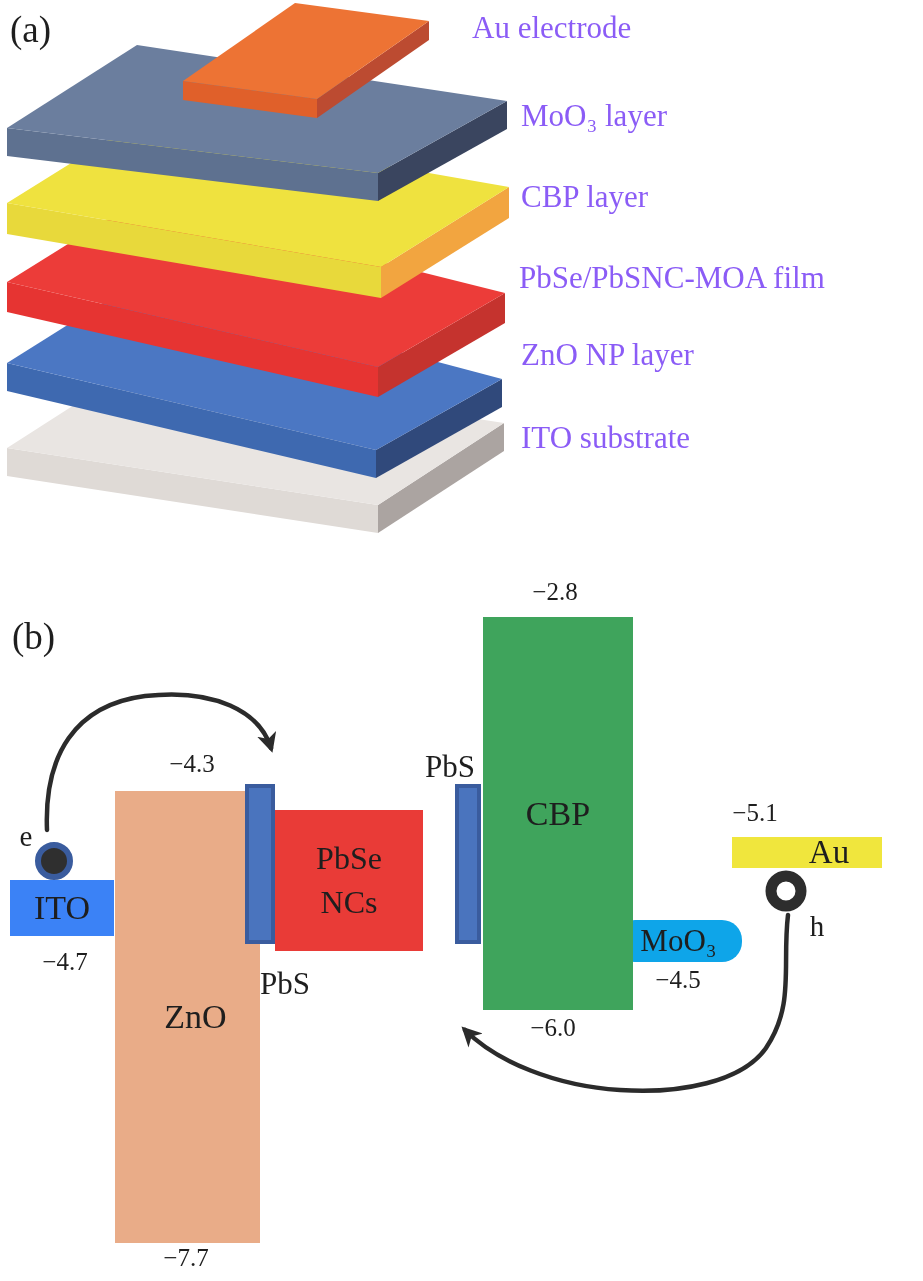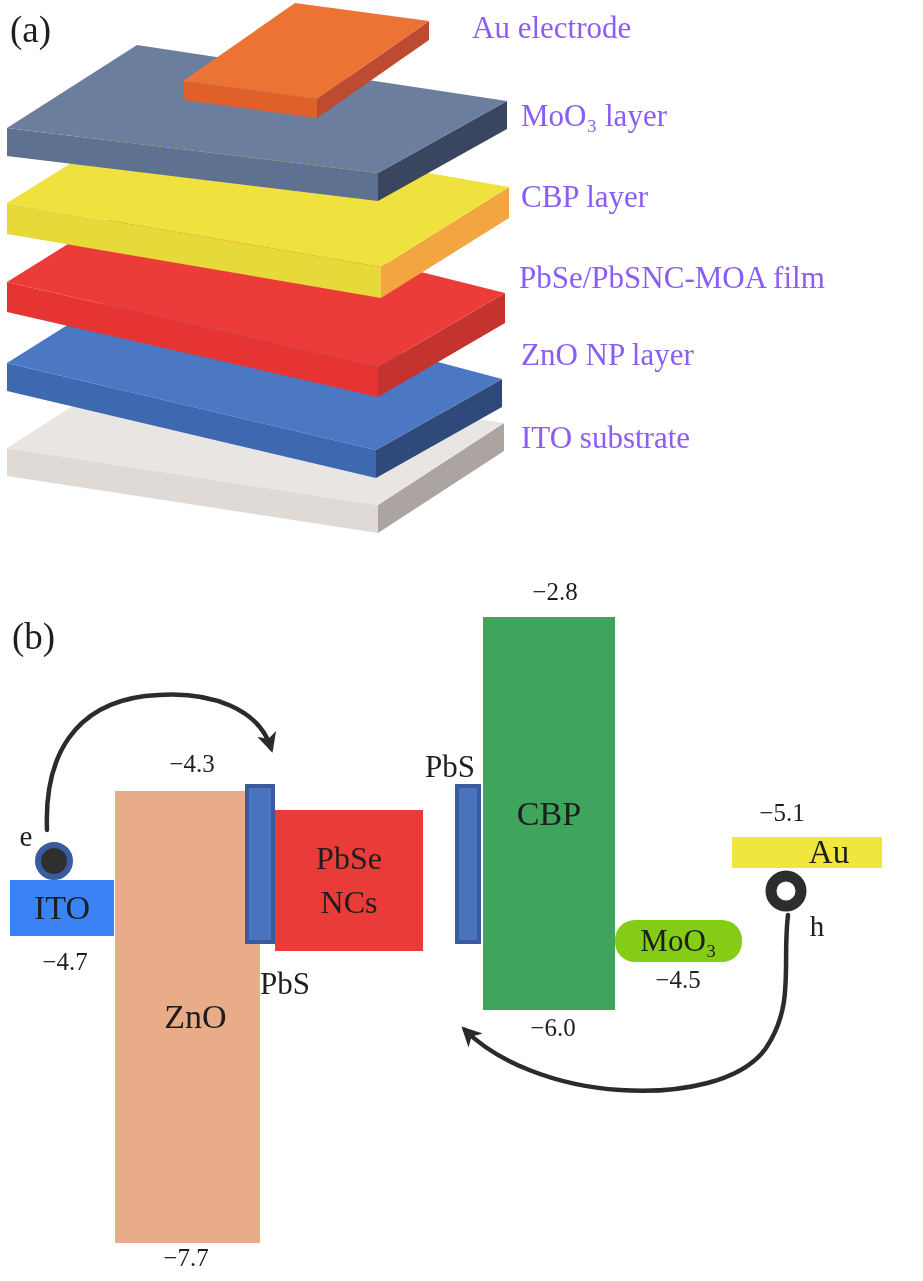--- a/index.html
+++ b/index.html
@@ -15,30 +15,30 @@
   
   .bb{position:absolute;display:flex;align-items:center;justify-content:center;
       text-align:center;font-size:34px;color:#1e1e1e;}
   .en{position:absolute;width:100px;text-align:center;font-size:25px;color:#1e1e1e;}
   .small-lab{position:absolute;width:80px;text-align:center;font-size:31px;color:#1e1e1e;}
   #ito-box   {left:10px;  top:880px; width:104px; height:56px;}
   #zno-box   {left:115px; top:791px; width:129px; height:452px;padding-left:16px;}
   #pbs-left  {left:245px; top:784px; width:30px;  height:160px; border:4px solid; box-sizing:border-box; z-index:3;}
   #pbse-box  {left:275px; top:810px; width:148px; height:141px; z-index:2; font-size:32px; line-height:1.35;}
   #pbs-right {left:455px; top:784px; width:26px;  height:160px; border:4px solid; box-sizing:border-box; z-index:3;}
-  #cbp-box   {left:483px; top:617px; width:132px; height:393px; z-index:1;}
+  #cbp-box   {left:483px; top:617px; width:150px; height:393px; z-index:1;}
   #moo3-box  {left:615px; top:920px; width:127px; height:42px; font-size:31px;}
   #au-box    {left:732px; top:837px; width:106px; height:31px; font-size:33px; overflow:visible;padding-left:44px;}
   #en-zno-top{left:142px; top:750px;}
   #en-zno-bot{left:136px; top:1244px;}
   #en-ito    {left:15px;  top:948px;}
   #en-cbp-top{left:505px; top:578px;}
   #en-cbp-bot{left:503px; top:1014px;}
   #en-moo3   {left:628px; top:966px;}
-  #en-au     {left:732px; top:799px;}
+  #en-au     {left:705px; top:799px;}
   #pbs-lab-top{left:410px; top:749px;}
   #pbs-lab-bot{left:245px; top:966px;}
   #e-lab{left:2px;  top:820px; width:48px; text-align:center; font-size:29px; position:absolute;}
   #h-lab{left:793px; top:910px; width:48px; text-align:center; font-size:29px; position:absolute;}
   #tag-a{left:10px; top:8px;}
   #tag-b{left:12px; top:615px;}
   #overlay-svg{position:absolute;left:0;top:0;pointer-events:none;}
 </style>
 </head>
 <body>
@@ -82,21 +82,21 @@
   <span>ZnO</span>
 </div>
 <div class="bb" id="pbs-left" style="background: rgb(74, 116, 190); border-color: rgb(58, 92, 158);"></div>
 <div class="bb" id="pbse-box" style="background: rgb(233, 59, 55);">
   <span><span>PbSe</span><br><span>NCs</span></span>
 </div>
 <div class="bb" id="pbs-right" style="background: rgb(74, 116, 190); border-color: rgb(58, 92, 158);"></div>
 <div class="bb" id="cbp-box" style="background: rgb(63, 164, 92);">
   <span>CBP</span>
 </div>
-<div class="bb" id="moo3-box" style="background: #84cc16; border-radius: 20px;">
+<div class="bb" id="moo3-box" style="background: #0ea5e9; border-radius: 20px;">
   <span>MoO₃</span>
 </div>
 <div class="bb" id="au-box" style="background: rgb(240, 230, 61);">
   <span>Au</span>
 </div>
 
 <div class="en" id="en-zno-top">−4.3</div>
 <div class="en" id="en-zno-bot">−7.7</div>
 <div class="en" id="en-ito">−4.7</div>
 <div class="en" id="en-cbp-top">−2.8</div>

